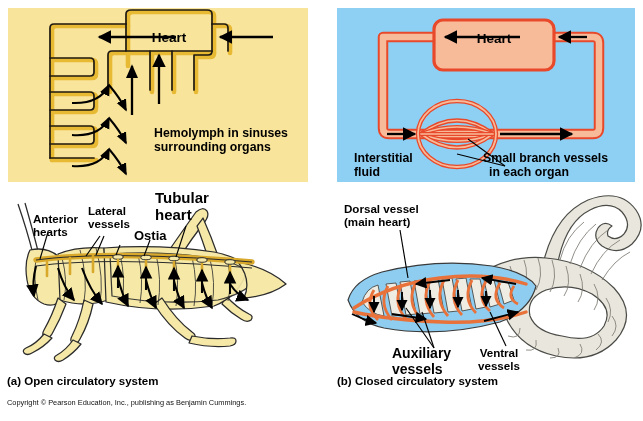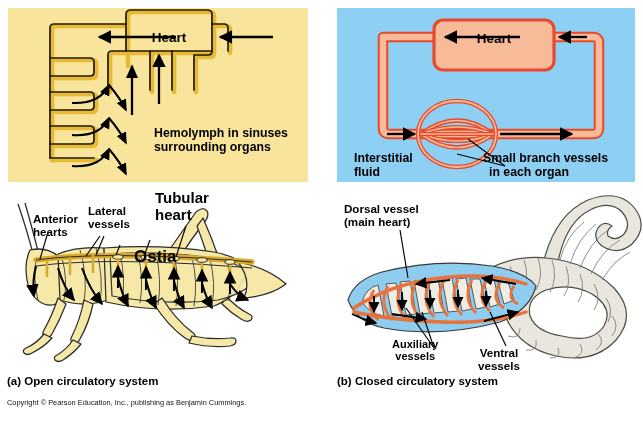--- a/index.html
+++ b/index.html
@@ -225,21 +225,21 @@
       </g>
     </svg>
     <div class="lbl" style="left:33px;top:16px;font-size:11.6px;margin-top:8px;">
       <span>Anterior</span><br>
       <span>hearts</span>
     </div>
     <div class="lbl" style="left:88px;top:16px;font-size:11.6px;">
       <span>Lateral</span><br>
       <span>vessels</span>
     </div>
-    <div class="lbl" style="left:134px;top:59px;font-size:17px;text-align:center;">
+    <div class="lbl" style="left:134px;top:41px;font-size:13px;text-align:center;">
       <span>Ostia</span>
     </div>
     <div class="lbl" style="left:155px;top:2px;font-size:15px;">
       <span>Tubular</span><br>
       <span>heart</span>
     </div>
   </div>
 
   <div class="panel" id="panel-b-illus" style="left:330px;top:188px;width:313px;height:180px;">
     <svg width="313" height="180" viewBox="0 0 313 180">
@@ -335,21 +335,21 @@
         <path d="M70,42 L78,90"></path>
         <path d="M104,160 L76,120"></path>
         <path d="M104,160 L92,124"></path>
         <path d="M176,158 L160,124"></path>
       </g>
     </svg>
     <div class="lbl" style="left:14px;top:14px;font-size:11.6px;">
       <span>Dorsal vessel</span><br>
       <span>(main heart)</span>
     </div>
-    <div class="lbl" style="left:62px;top:150px;font-size:11px;text-align:center;">
+    <div class="lbl" style="left:62px;top:158px;font-size:14px;">
       <span>Auxiliary</span><br>
       <span>vessels</span>
     </div>
     <div class="lbl" style="left:148px;top:158px;font-size:11.6px;text-align:center;">
       <span>Ventral</span><br>
       <span>vessels</span>
     </div>
   </div>
 
   <div class="cap" style="left:337px;top:375px;">(b) Closed circulatory system</div>

